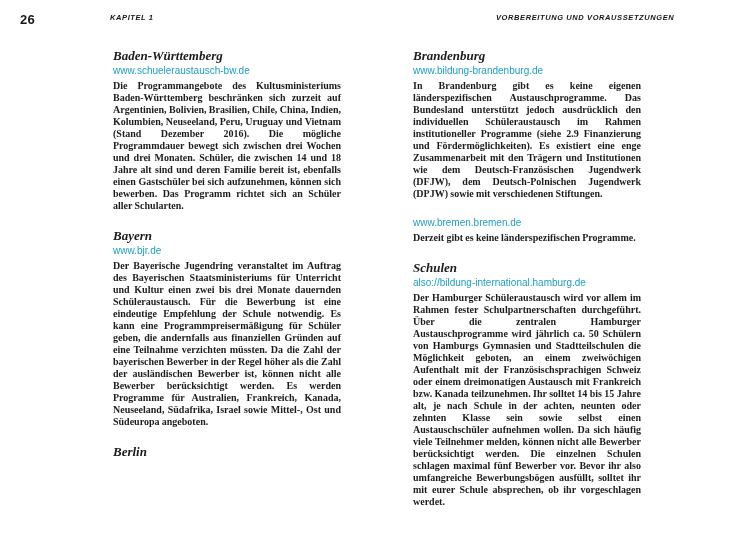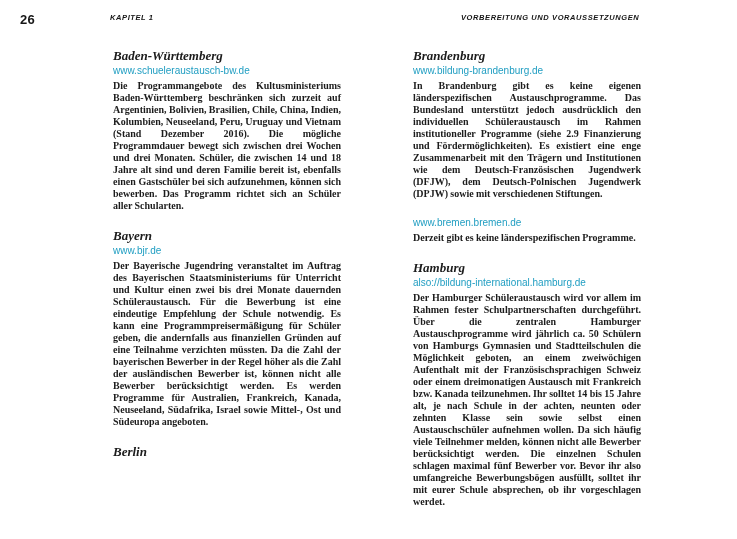--- a/index.html
+++ b/index.html
@@ -32,21 +32,21 @@
     font-family: "Liberation Sans", sans-serif;
     font-size: 7.5px;
     font-weight: bold;
     color: #161616;
     letter-spacing: 0.6px;
     text-transform: uppercase;
     font-style: italic;
   }
   #pn-left  { left: 20px; }
   #rh-left  { left: 110px; }
-  #rh-right { left: 461px; }
+  #rh-right { left: 496px; }
   #pn-right { left: 743px; text-align: center; }
 
   
   .col {
     position: absolute;
     top: 48px;
     width: 228px;
   }
   #col-left  { left: 113px; }
   #col-right { left: 413px; }
@@ -120,20 +120,20 @@
       <a class="section-url">www.bildung-brandenburg.de</a>
       <div class="section-body">In Brandenburg gibt es keine eigenen länderspezifischen Austauschprogramme. Das Bundesland unterstützt jedoch ausdrücklich den individuellen Schüleraustausch im Rahmen institutioneller Programme (siehe 2.9 Finanzierung und Fördermöglichkeiten). Es existiert eine enge Zusammenarbeit mit den Trägern und Institutionen wie dem Deutsch-Französischen Jugendwerk (DFJW), dem Deutsch-Polnischen Jugendwerk (DPJW) sowie mit verschiedenen Stiftungen.</div>
     </div>
 
     <div class="section">
       <a class="section-url">www.bremen.bremen.de</a>
       <div class="section-body">Derzeit gibt es keine länderspezifischen Programme.</div>
     </div>
 
     <div class="section">
-      <div class="section-heading">Hamburg</div>
+      <div class="section-heading">Schulen</div>
       <a class="section-url">also://bildung-international.hamburg.de</a>
       <div class="section-body">Der Hamburger Schüleraustausch wird vor allem im Rahmen fester Schulpartnerschaften durchgeführt. Über die zentralen Hamburger Austauschprogramme wird jährlich ca. 50 Schülern von Hamburgs Gymnasien und Stadtteilschulen die Möglichkeit geboten, an einem zweiwöchigen Aufenthalt mit der Französischsprachigen Schweiz oder einem dreimonatigen Austausch mit Frankreich bzw. Kanada teilzunehmen. Ihr solltet 14 bis 15 Jahre alt, je nach Schule in der achten, neunten oder zehnten Klasse sein sowie selbst einen Austauschschüler aufnehmen wollen. Da sich häufig viele Teilnehmer melden, können nicht alle Bewerber berücksichtigt werden. Die einzelnen Schulen schlagen maximal fünf Bewerber vor. Bevor ihr also umfangreiche Bewerbungsbögen ausfüllt, solltet ihr mit eurer Schule absprechen, ob ihr vorgeschlagen werdet.</div>
     </div>
 
   </div>
 
 </div>
 
 </body></html>

